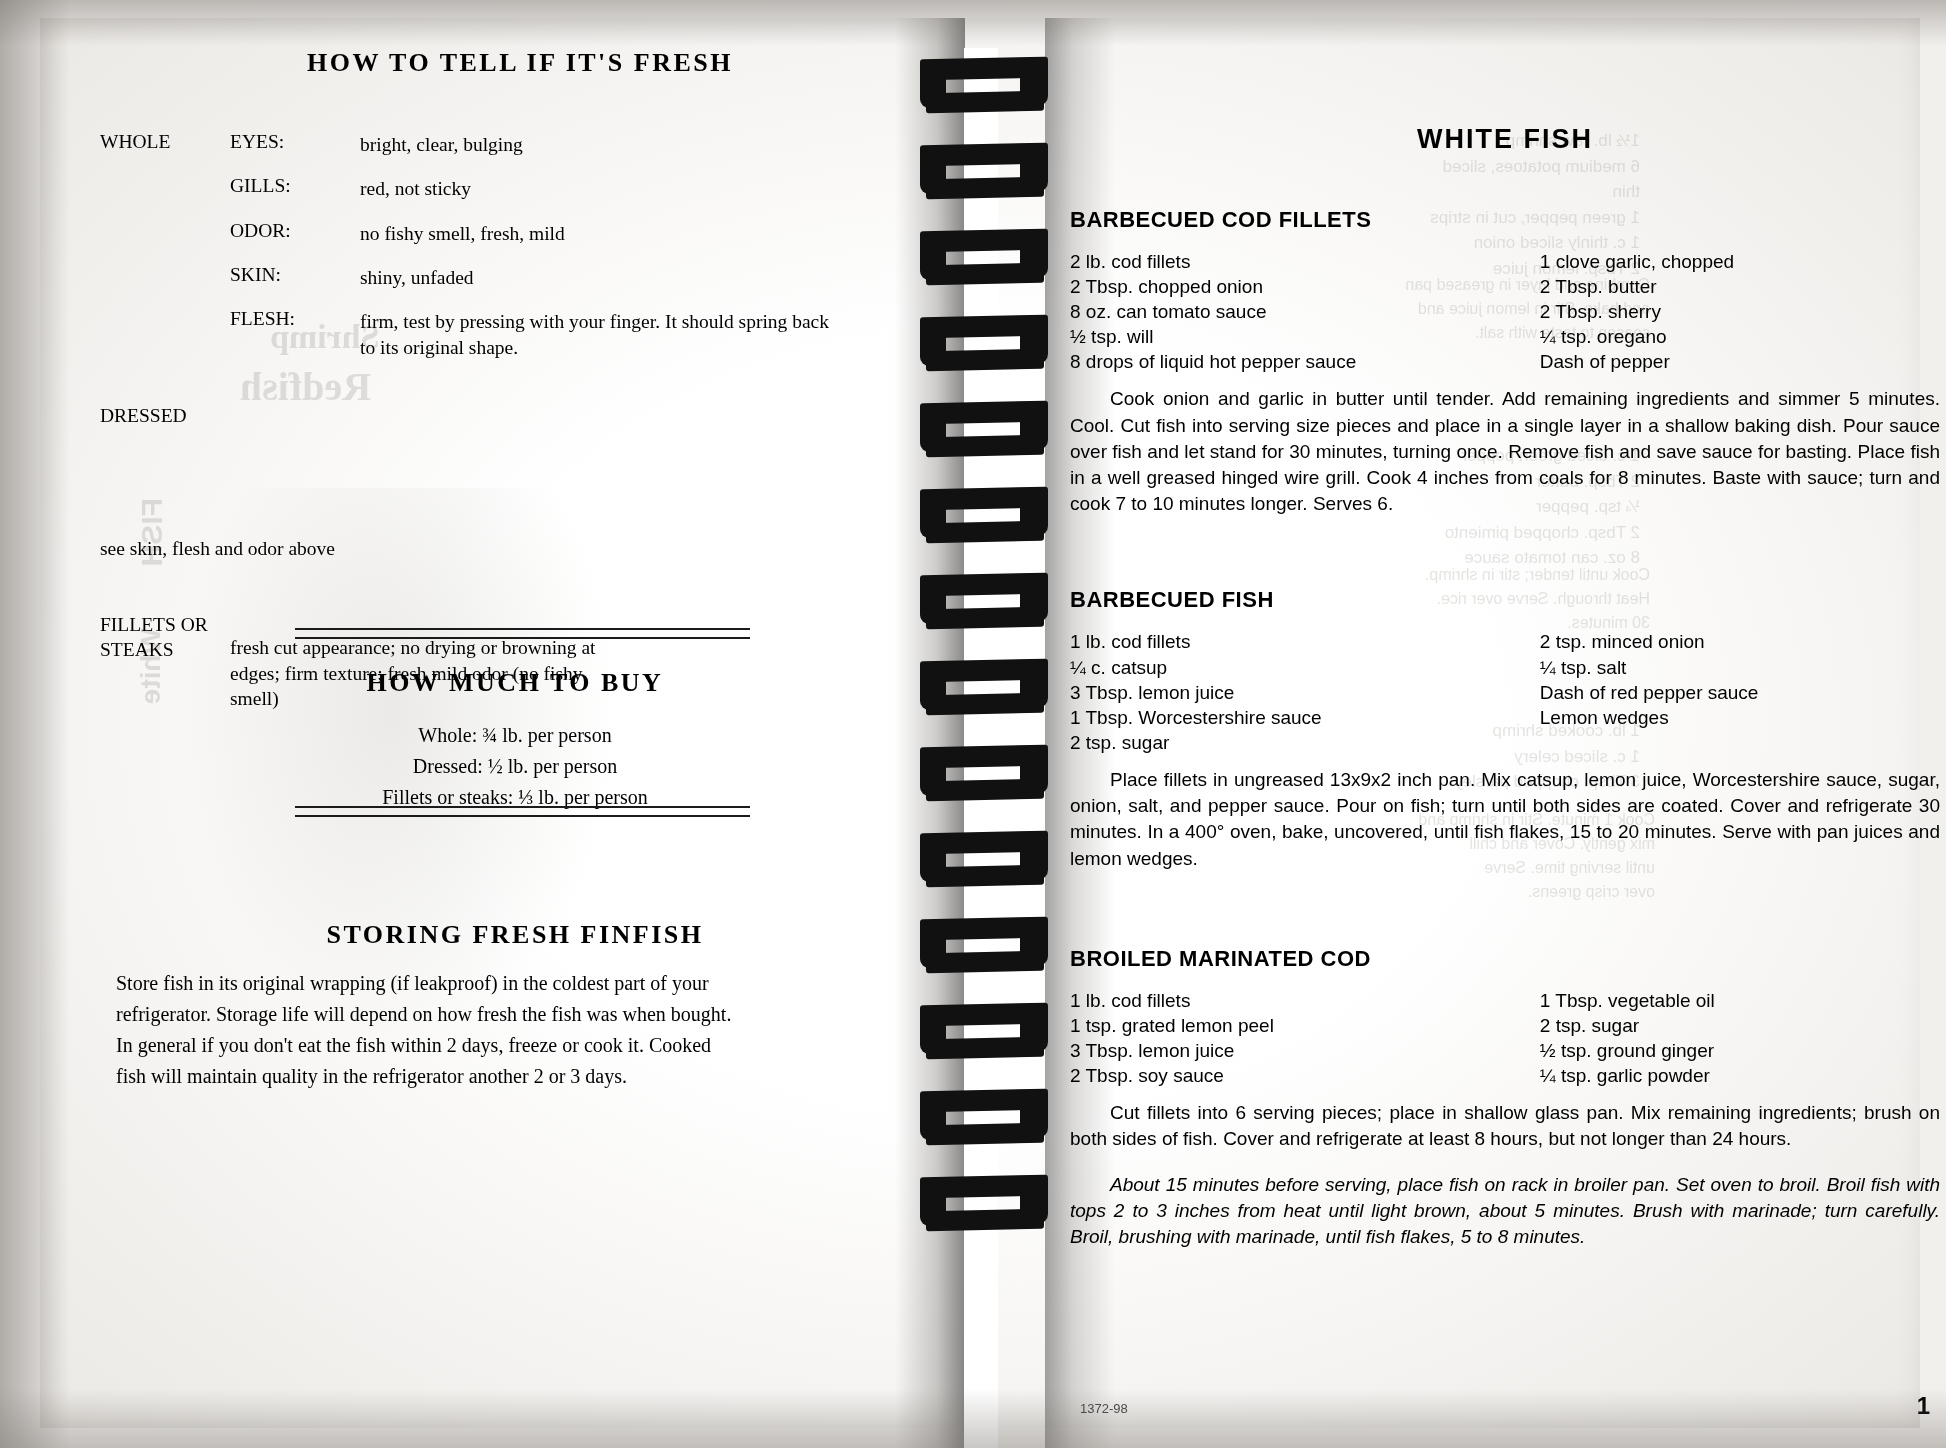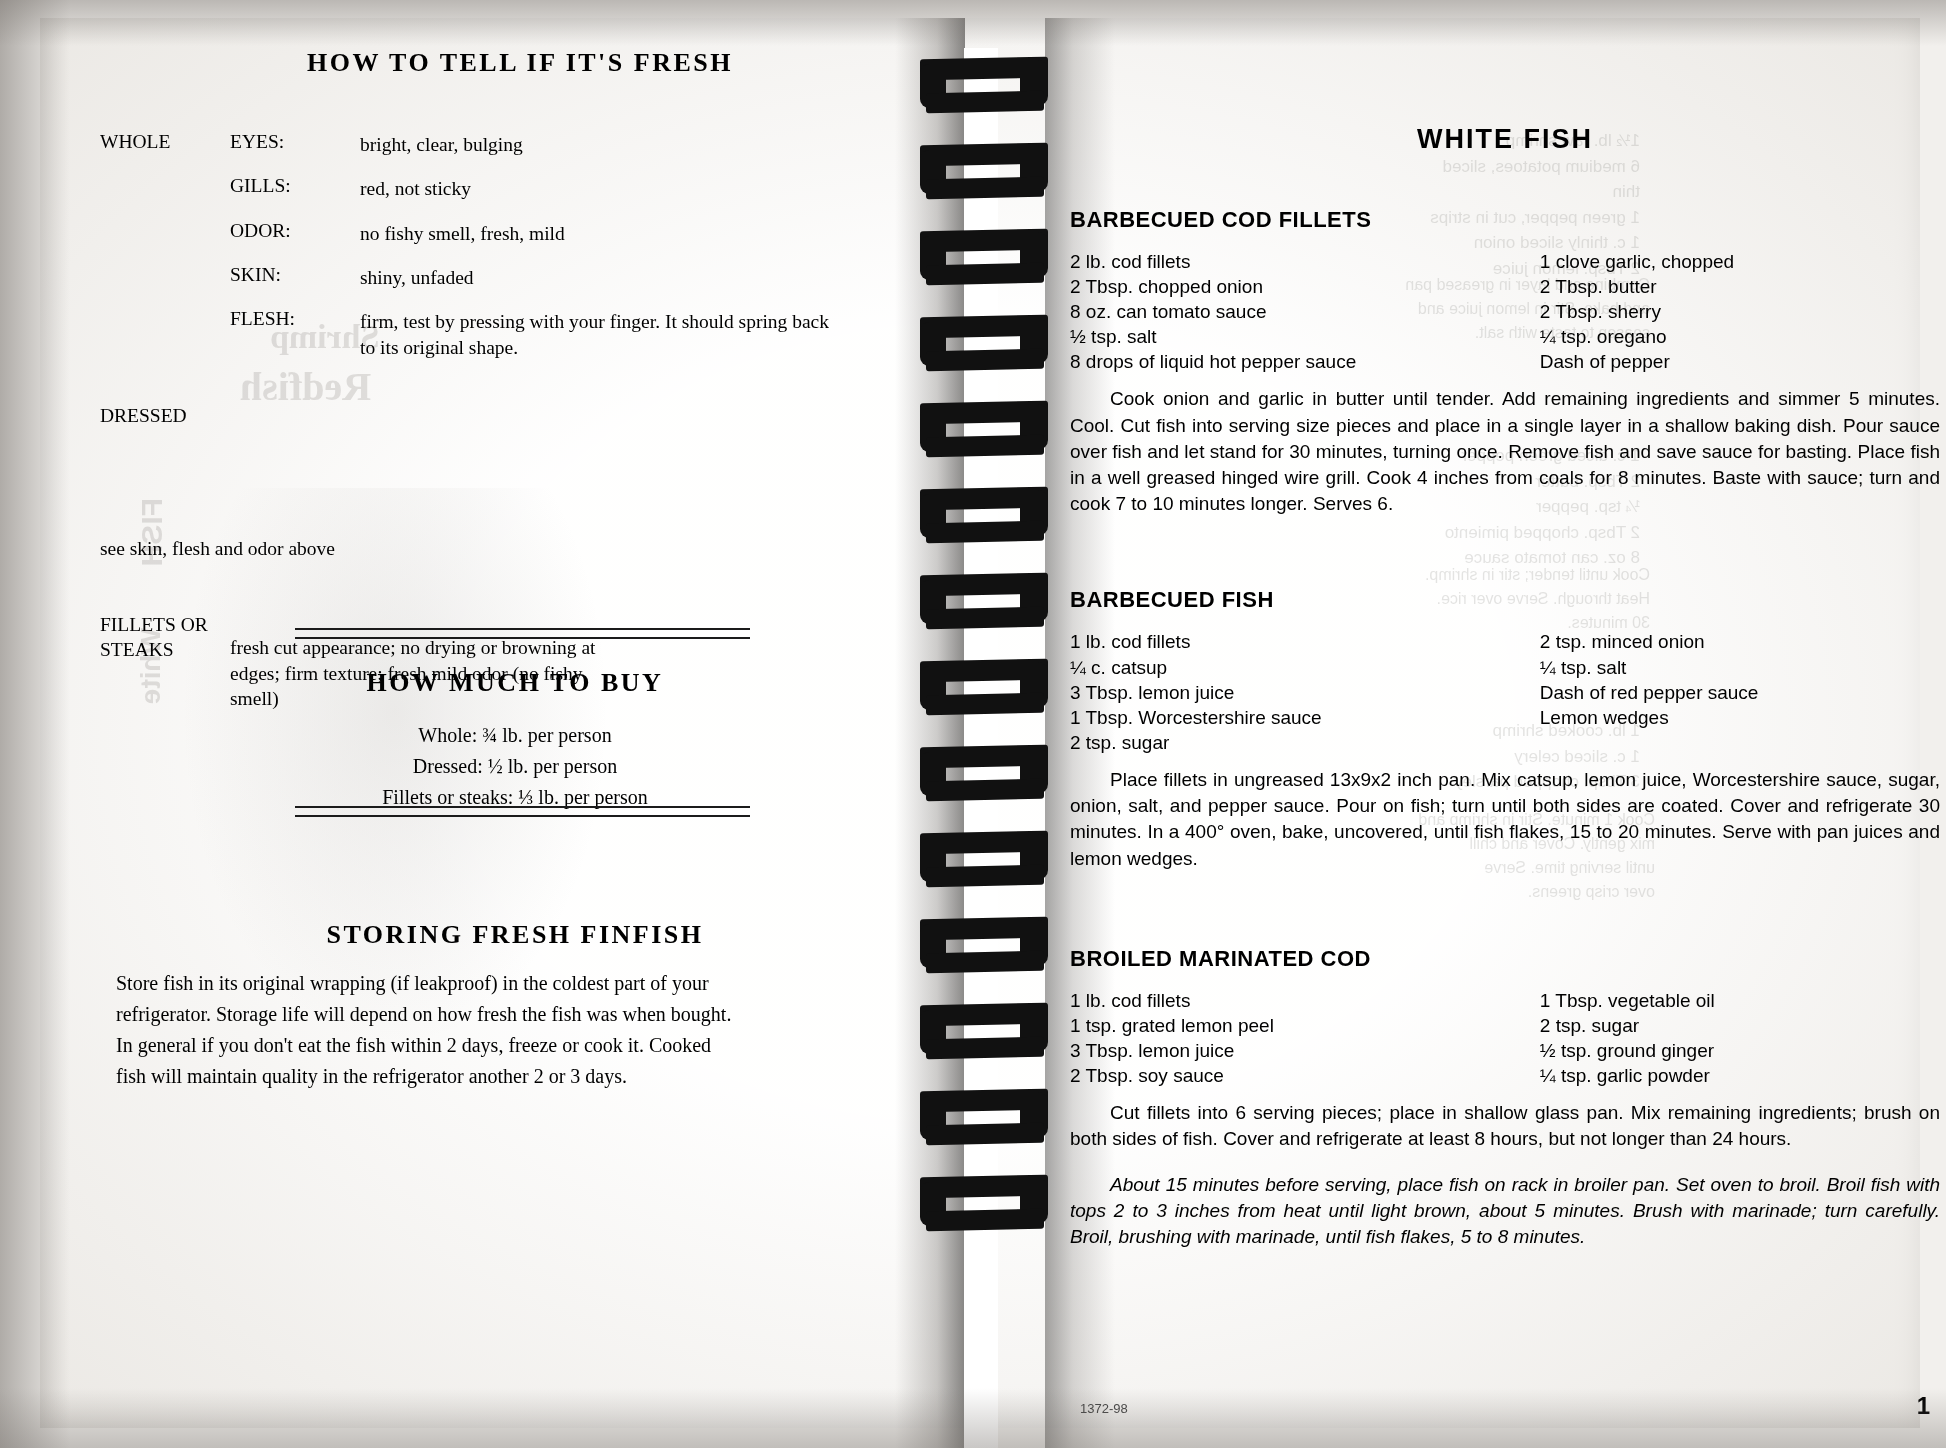--- a/index.html
+++ b/index.html
@@ -477,21 +477,21 @@
 
       <h1 class="title" style="margin-top:76px;">WHITE FISH</h1>
 
       <div style="margin-top:52px;">
         <h2 class="recipe-title">BARBECUED COD FILLETS</h2>
         <div class="ing-cols" style="margin-top:16px;">
           <div class="ing-col wide">
             <div>2 lb. cod fillets</div>
             <div>2 Tbsp. chopped onion</div>
             <div>8 oz. can tomato sauce</div>
-            <div>½ tsp. salt</div>
+            <div>½ tsp. will</div>
             <div>8 drops of liquid hot pepper sauce</div>
           </div>
           <div class="ing-col narrow">
             <div>1 clove garlic, chopped</div>
             <div>2 Tbsp. butter</div>
             <div>2 Tbsp. sherry</div>
             <div>¼ tsp. oregano</div>
             <div>Dash of pepper</div>
           </div>
         </div>

